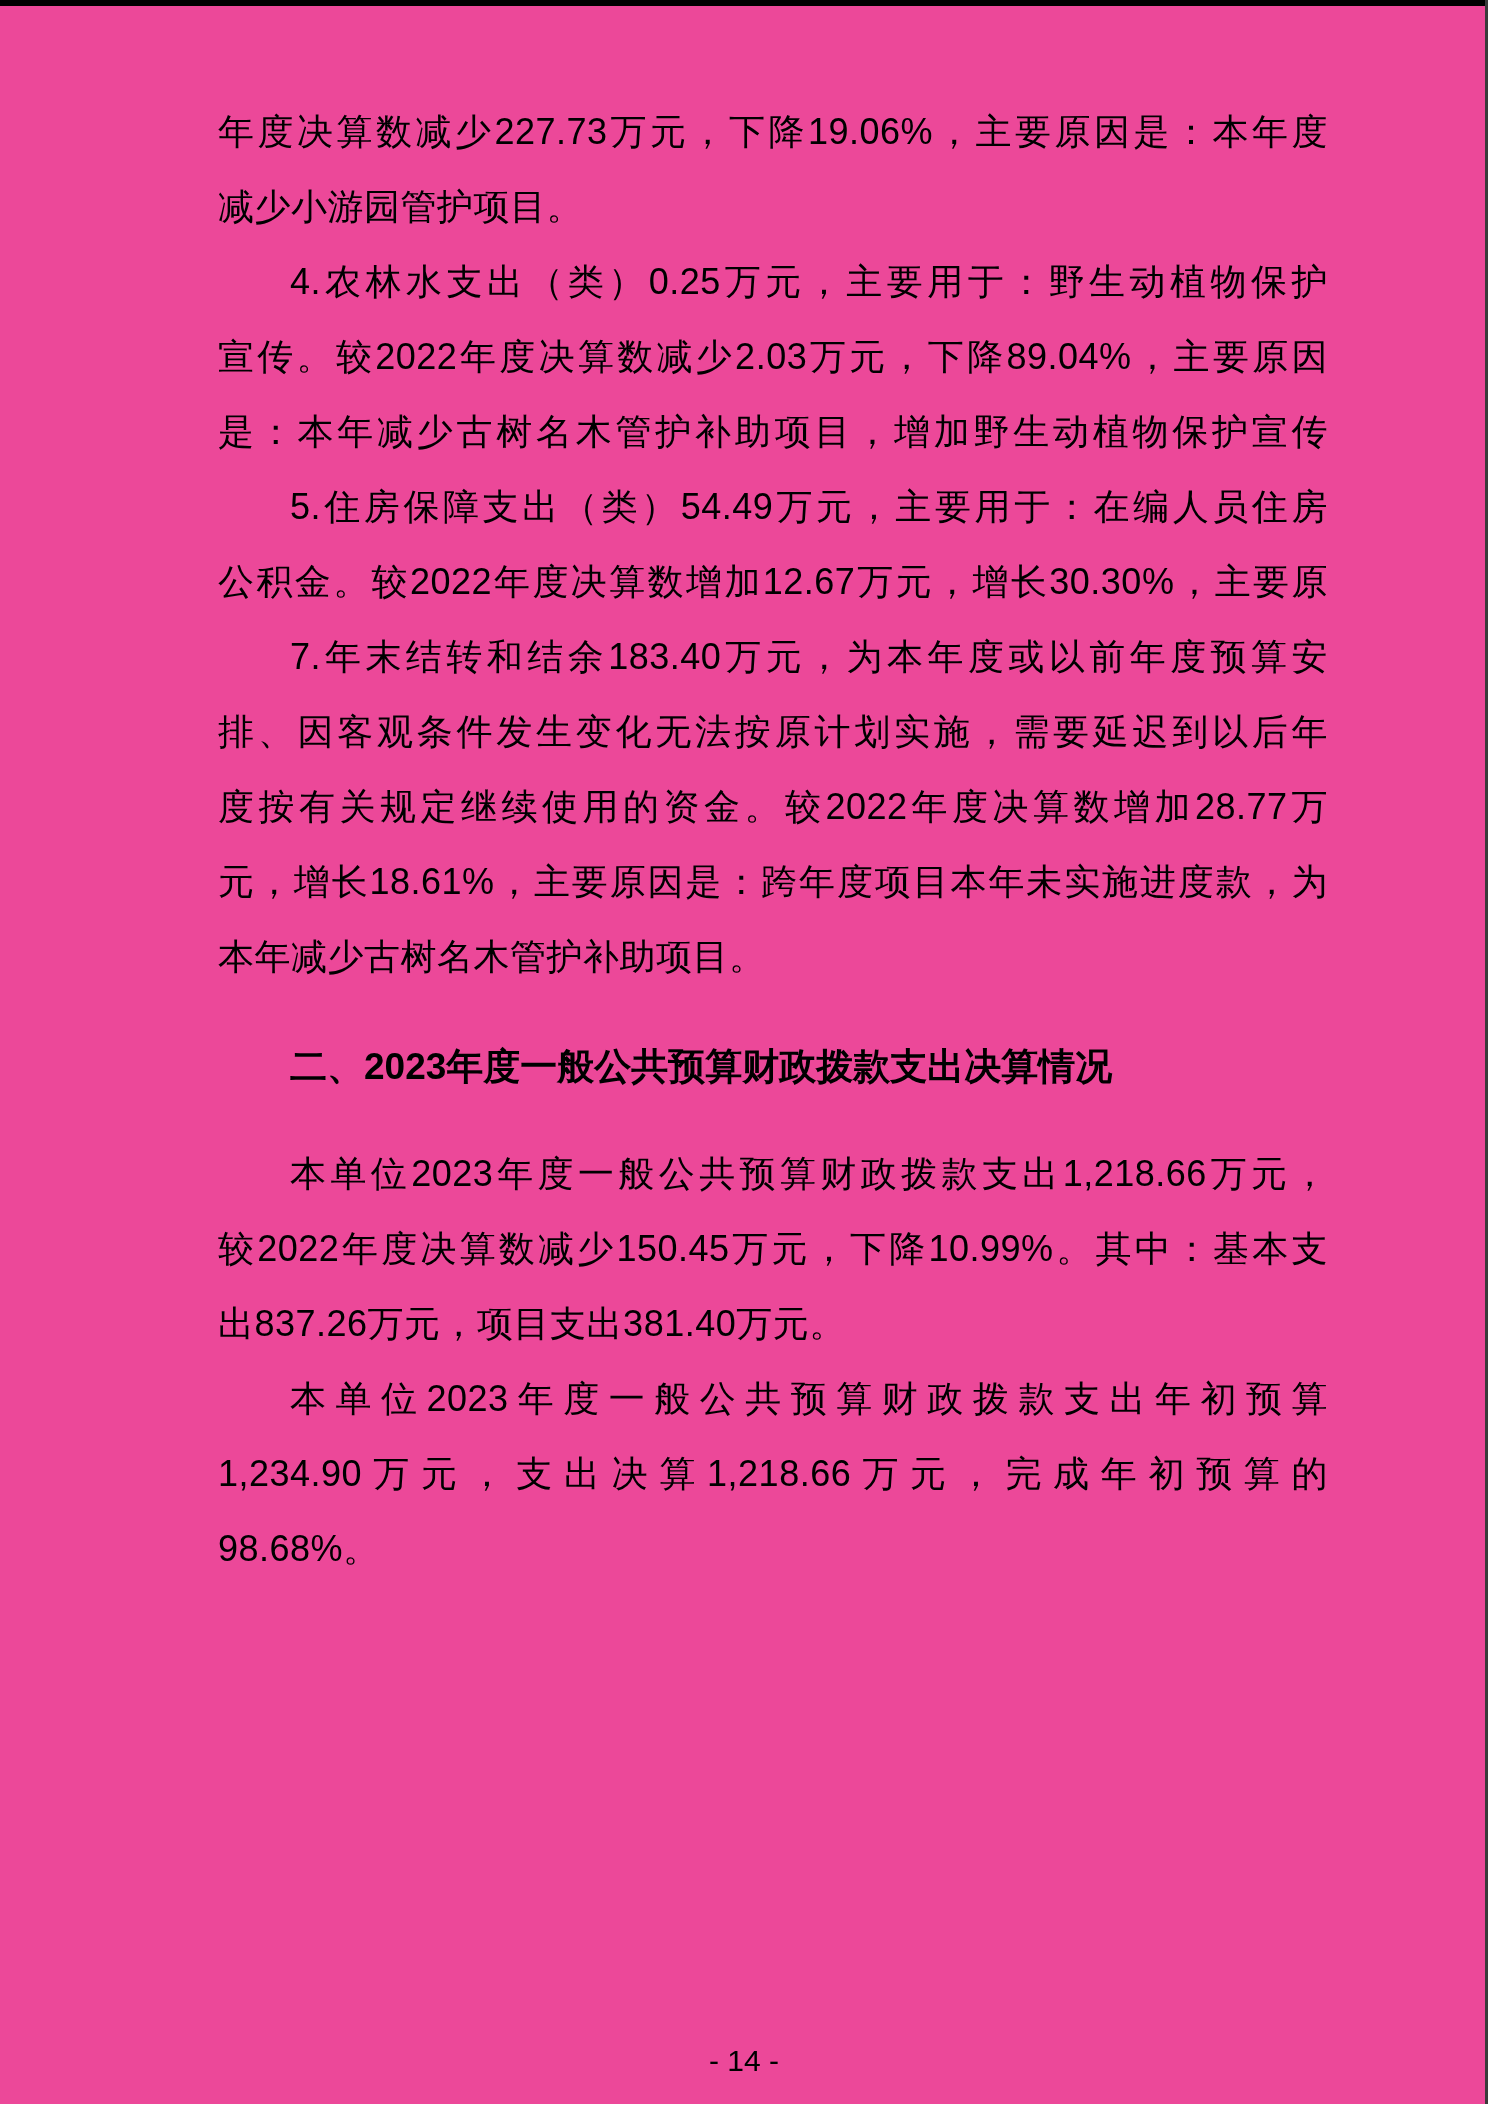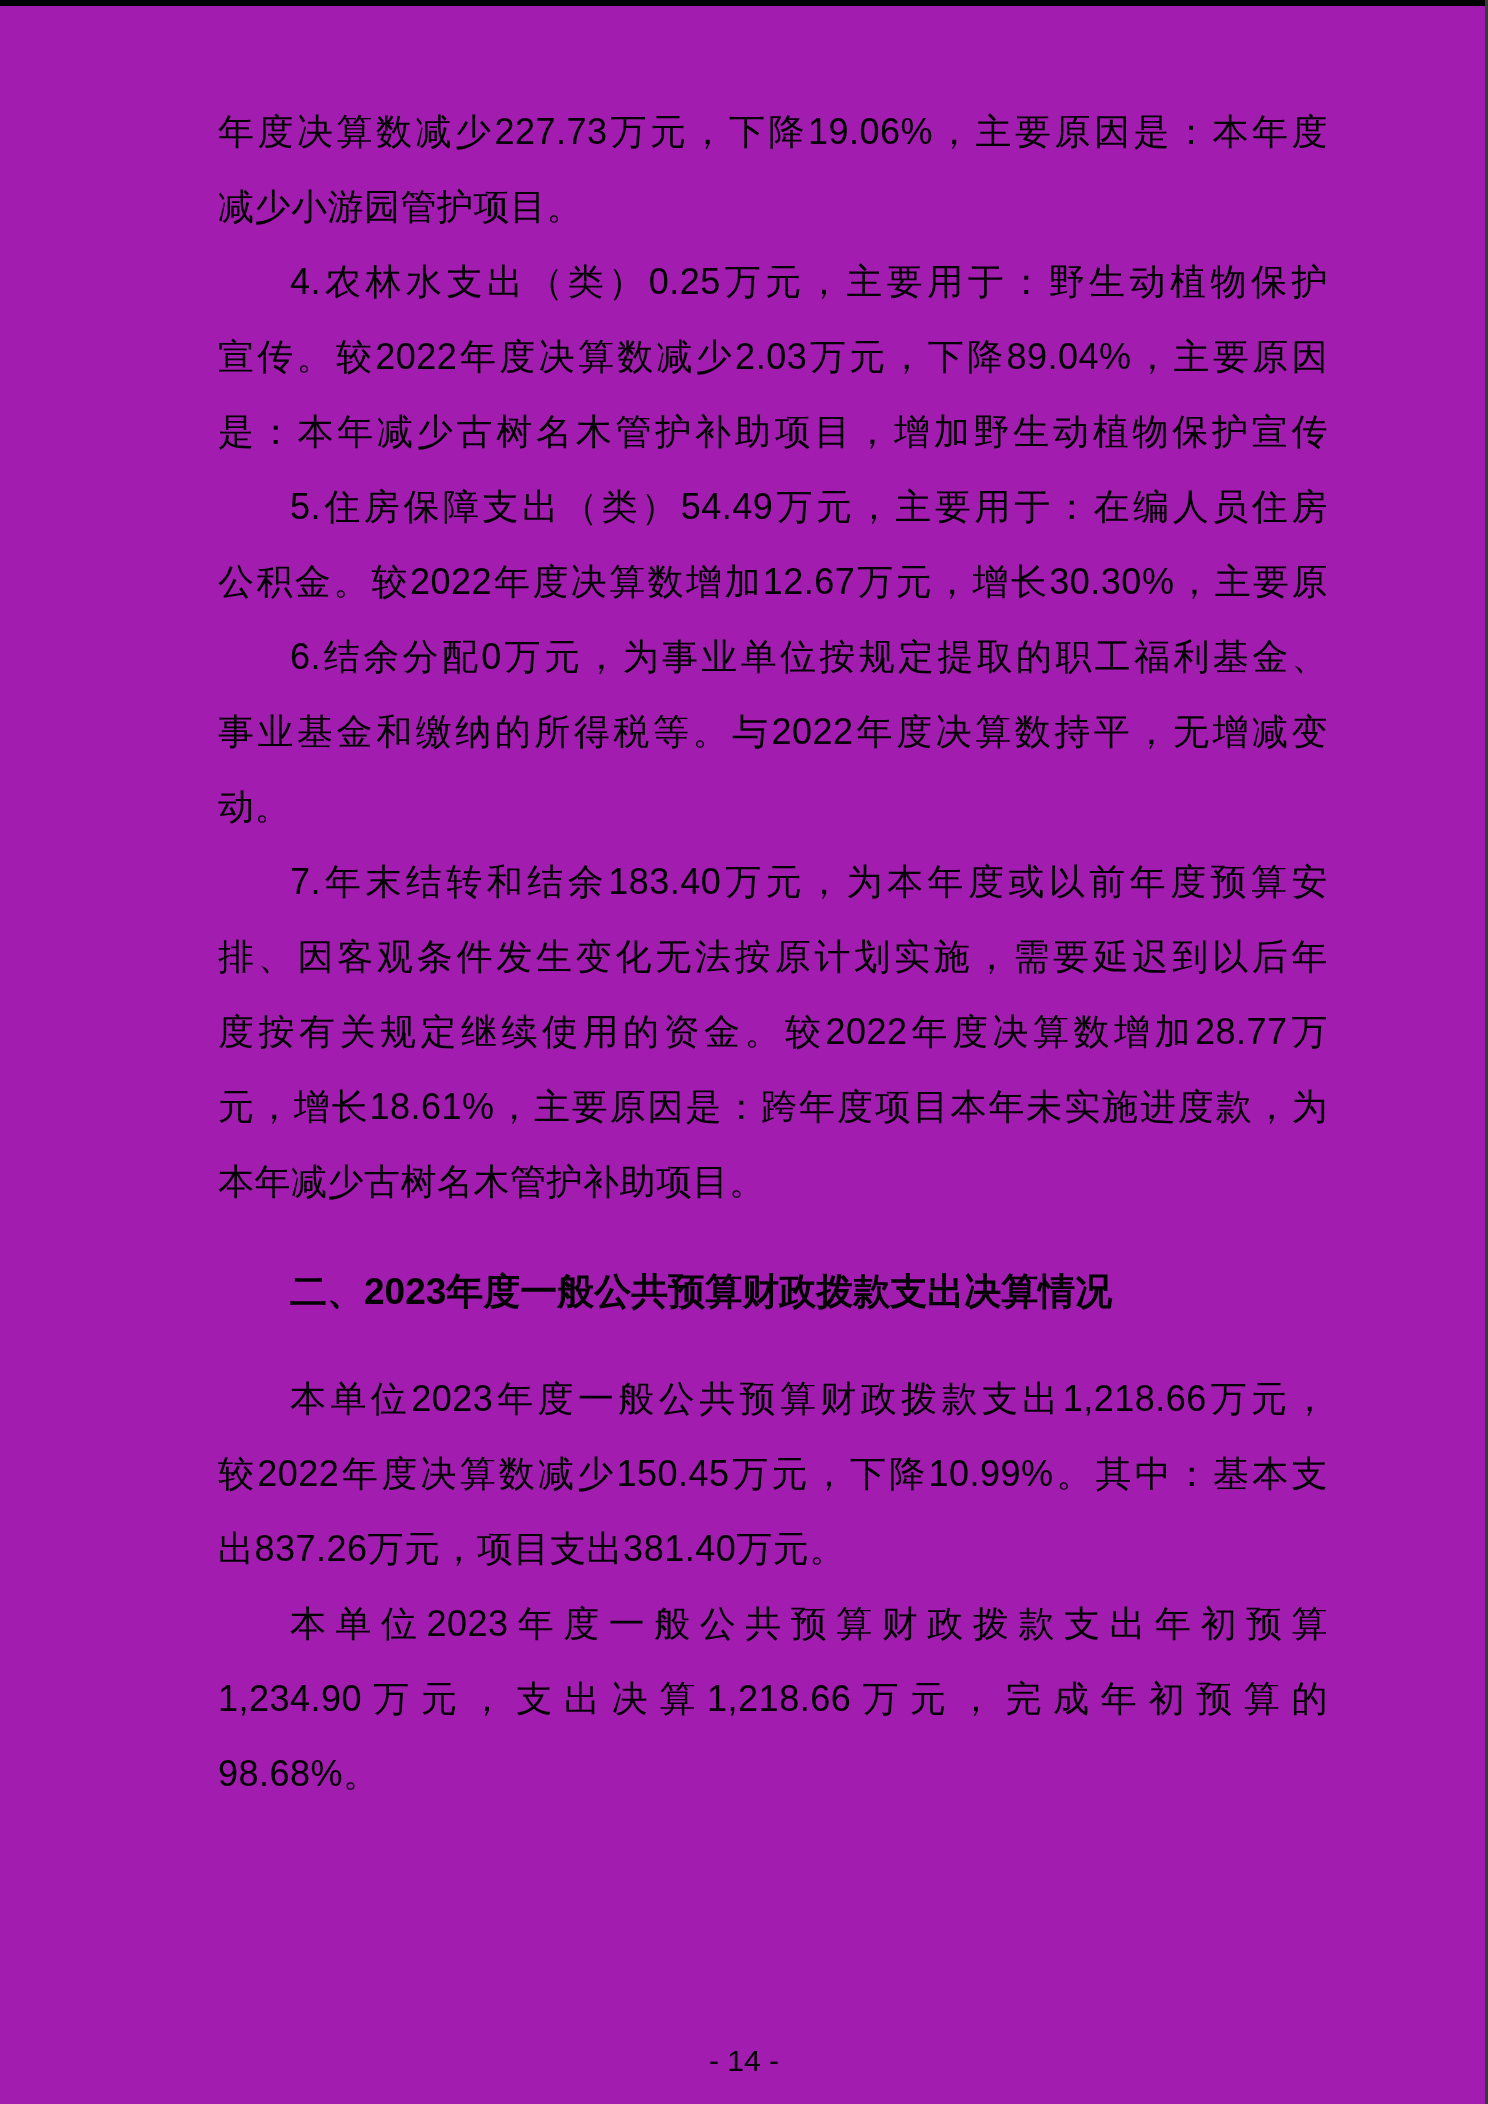--- a/index.html
+++ b/index.html
@@ -4,21 +4,21 @@
 <style>
   html, body {
     margin: 0;
     padding: 0;
     background: #ffffff;
   }
   .page {
     position: relative;
     width: 1488px;
     height: 2104px;
-    background: #a21caf;
+    background: #ec4899;
     color: #000000;
     font-family: "Liberation Sans", sans-serif;
     overflow: hidden;
   }
   
   .edge-top {
     position: absolute;
     top: 0; left: 0;
     width: 100%; height: 6px;
     background: #000000;
@@ -86,25 +86,20 @@
       <div class="line just ind">4.农林水支出（类）0.25万元，主要用于：野生动植物保护</div>
       <div class="line just">宣传。较2022年度决算数减少2.03万元，下降89.04%，主要原因</div>
       <div class="line just">是：本年减少古树名木管护补助项目，增加野生动植物保护宣传</div>
     </section>
 
     <section class="para">
       <div class="line just ind">5.住房保障支出（类）54.49万元，主要用于：在编人员住房</div>
       <div class="line just">公积金。较2022年度决算数增加12.67万元，增长30.30%，主要原</div>
     </section>
 
-    <section class="para">
-      <div class="line just ind">6.结余分配0万元，为事业单位按规定提取的职工福利基金、</div>
-      <div class="line just">事业基金和缴纳的所得税等。与2022年度决算数持平，无增减变</div>
-      <div class="line">动。</div>
-    </section>
 
     <section class="para">
       <div class="line just ind">7.年末结转和结余183.40万元，为本年度或以前年度预算安</div>
       <div class="line just">排、因客观条件发生变化无法按原计划实施，需要延迟到以后年</div>
       <div class="line just">度按有关规定继续使用的资金。较2022年度决算数增加28.77万</div>
       <div class="line just">元，增长18.61%，主要原因是：跨年度项目本年未实施进度款，为</div>
       <div class="line">本年减少古树名木管护补助项目。</div>
     </section>
 
     <h2 class="heading">二、2023年度一般公共预算财政拨款支出决算情况</h2>

